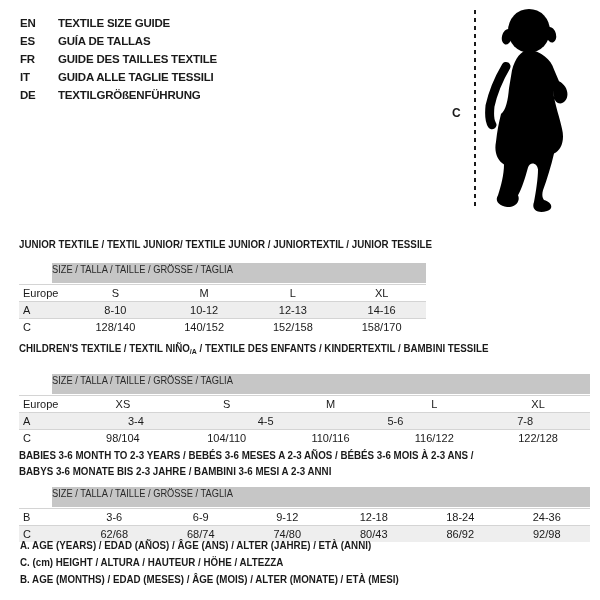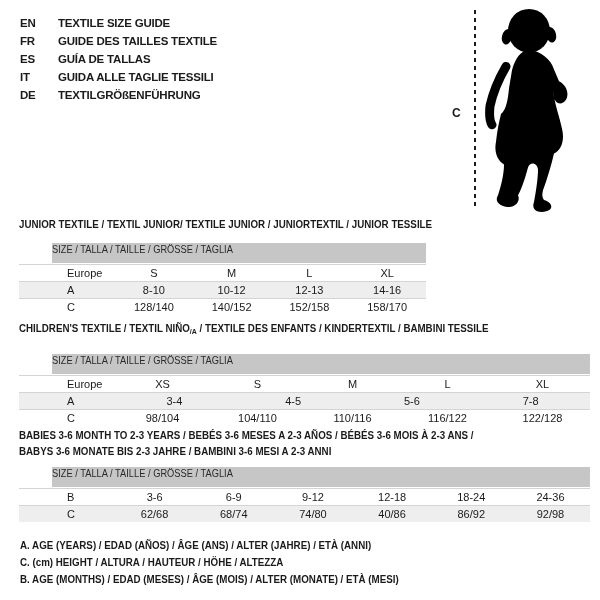--- a/index.html
+++ b/index.html
@@ -27,57 +27,57 @@
   .measure-label {
     position:absolute; left:452px; top:106px; font-weight:700; font-size:12px;
   }
   .baby { position:absolute; left:481px; top:5px; width:92px; height:208px; }
 
   
   .tbl { position:absolute; left:19px; }
   .t1 { top:218px; width:407px; }
   .t2 { top:322px; width:571px; }
   .t3 { top:427px; width:571px; }
-  .tbl-title { font-weight:700; font-size:10.5px; line-height:12px; white-space:nowrap; }
+  .tbl-title { font-weight:700; font-size:10.5px; line-height:12px; white-space:nowrap;margin-top:20px; }
   .t3 .tbl-title { line-height:16px; }
   .condensed { display:inline-block; transform:scaleX(0.93); transform-origin:0 50%; white-space:nowrap; }
   .sub { font-size:7.5px; vertical-align:-2px; }
   .size-bar {
     background:#c6c6c6; height:20px; line-height:14px; font-size:10px;
     padding-left:0; margin-bottom:1px; color:#2a2a2a; overflow:hidden;margin-left:33px;
   }
   .t1 .size-bar, .t2 .size-bar { margin-top:13px; }
   .t2 .size-bar { margin-top:16px; }
   .t3 .size-bar { margin-top:8px; }
   .row { display:flex; height:17px; line-height:16px; font-size:11px; border-top:1px solid #d4d4d4; }
   .row.alt { background:#eeeeee; }
-  .rl { width:52px; padding-left:4px;margin-left:44px; }
+  .rl { width:52px; padding-left:4px; }
   .cell { flex:1; text-align:center; }
 
   
   .footnotes { position:absolute; left:20px; top:537px; }
   .fn { font-weight:700; font-size:10.5px; line-height:17px; white-space:nowrap; }
 </style>
 </head>
 <body>
 
 <div class="page">
 
   <div class="langs">
     <div class="lang-row">
       <span class="lang-code">EN</span>
       <span class="lang-label">TEXTILE SIZE GUIDE</span>
     </div>
     <div class="lang-row">
+      <span class="lang-code">ES</span>
+      <span class="lang-label">GUÍA DE TALLAS</span>
+    </div>
+    <div class="lang-row">
       <span class="lang-code">FR</span>
       <span class="lang-label">GUIDE DES TAILLES TEXTILE</span>
-    </div>
-    <div class="lang-row">
-      <span class="lang-code">ES</span>
-      <span class="lang-label">GUÍA DE TALLAS</span>
     </div>
     <div class="lang-row">
       <span class="lang-code">IT</span>
       <span class="lang-label">GUIDA ALLE TAGLIE TESSILI</span>
     </div>
     <div class="lang-row">
       <span class="lang-code">DE</span>
       <span class="lang-label">TEXTILGRÖßENFÜHRUNG</span>
     </div>
   </div>
@@ -193,21 +193,21 @@
       <span class="cell">9-12</span>
       <span class="cell">12-18</span>
       <span class="cell">18-24</span>
       <span class="cell">24-36</span>
     </div>
     <div class="row alt">
       <span class="rl">C</span>
       <span class="cell">62/68</span>
       <span class="cell">68/74</span>
       <span class="cell">74/80</span>
-      <span class="cell">40/86</span>
+      <span class="cell">80/43</span>
       <span class="cell">86/92</span>
       <span class="cell">92/98</span>
     </div>
   </section>
 
   <div class="footnotes">
     <div class="fn"><span class="condensed">A. AGE (YEARS) / EDAD (AÑOS) / ÂGE (ANS) / ALTER (JAHRE) / ETÀ (ANNI)</span></div>
     <div class="fn"><span class="condensed">C. (cm) HEIGHT / ALTURA / HAUTEUR / HÖHE / ALTEZZA</span></div>
     <div class="fn"><span class="condensed">B. AGE (MONTHS) / EDAD (MESES) / ÂGE (MOIS) / ALTER (MONATE) / ETÀ (MESI)</span></div>
   </div>

